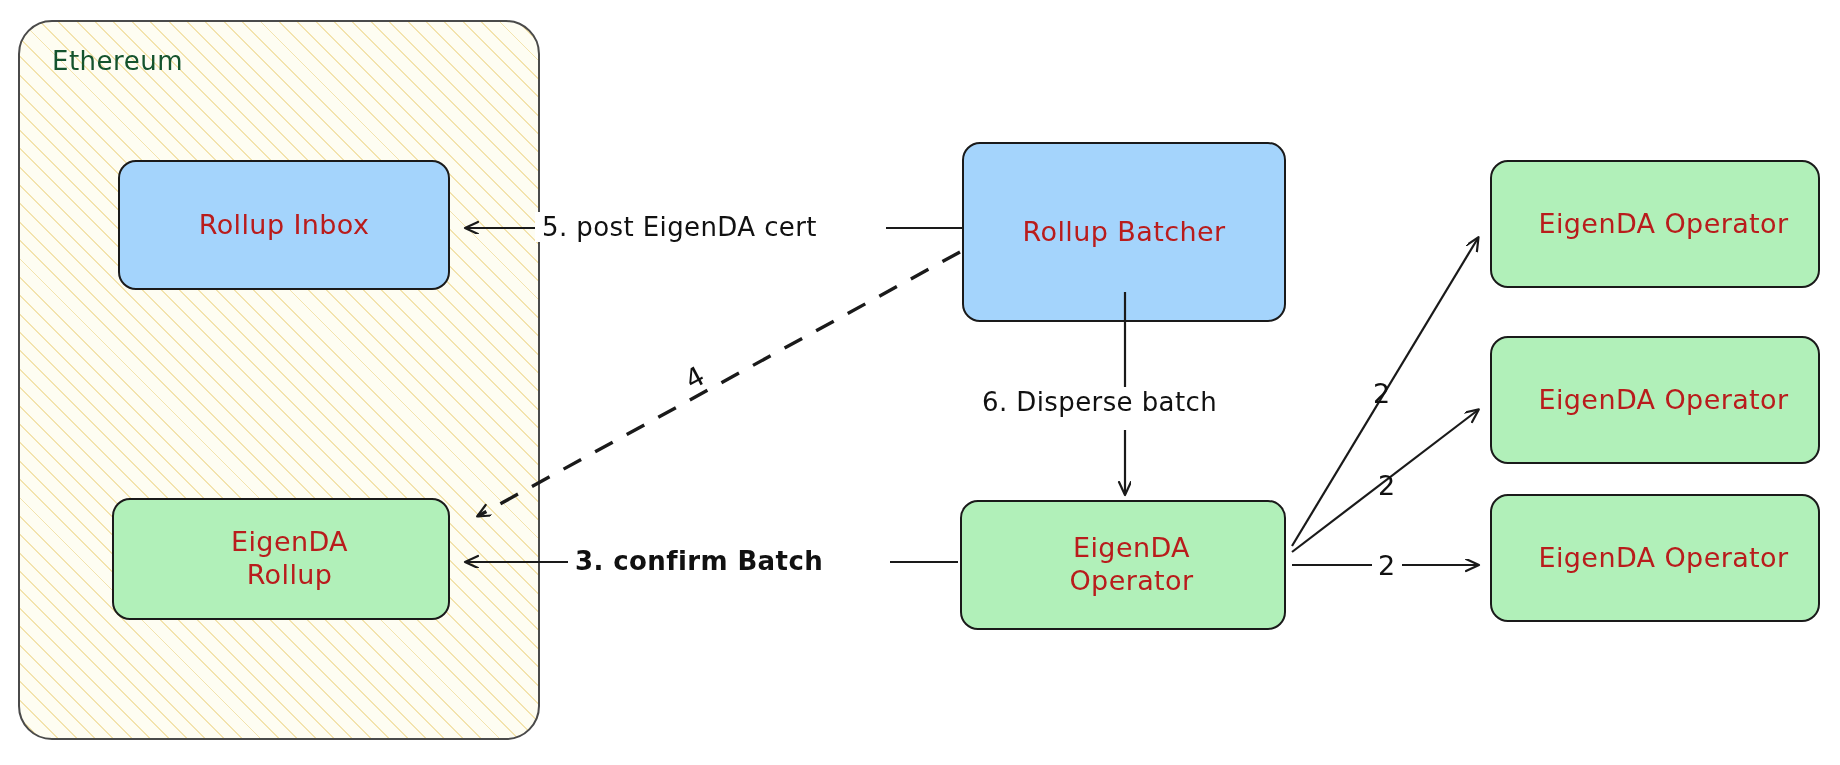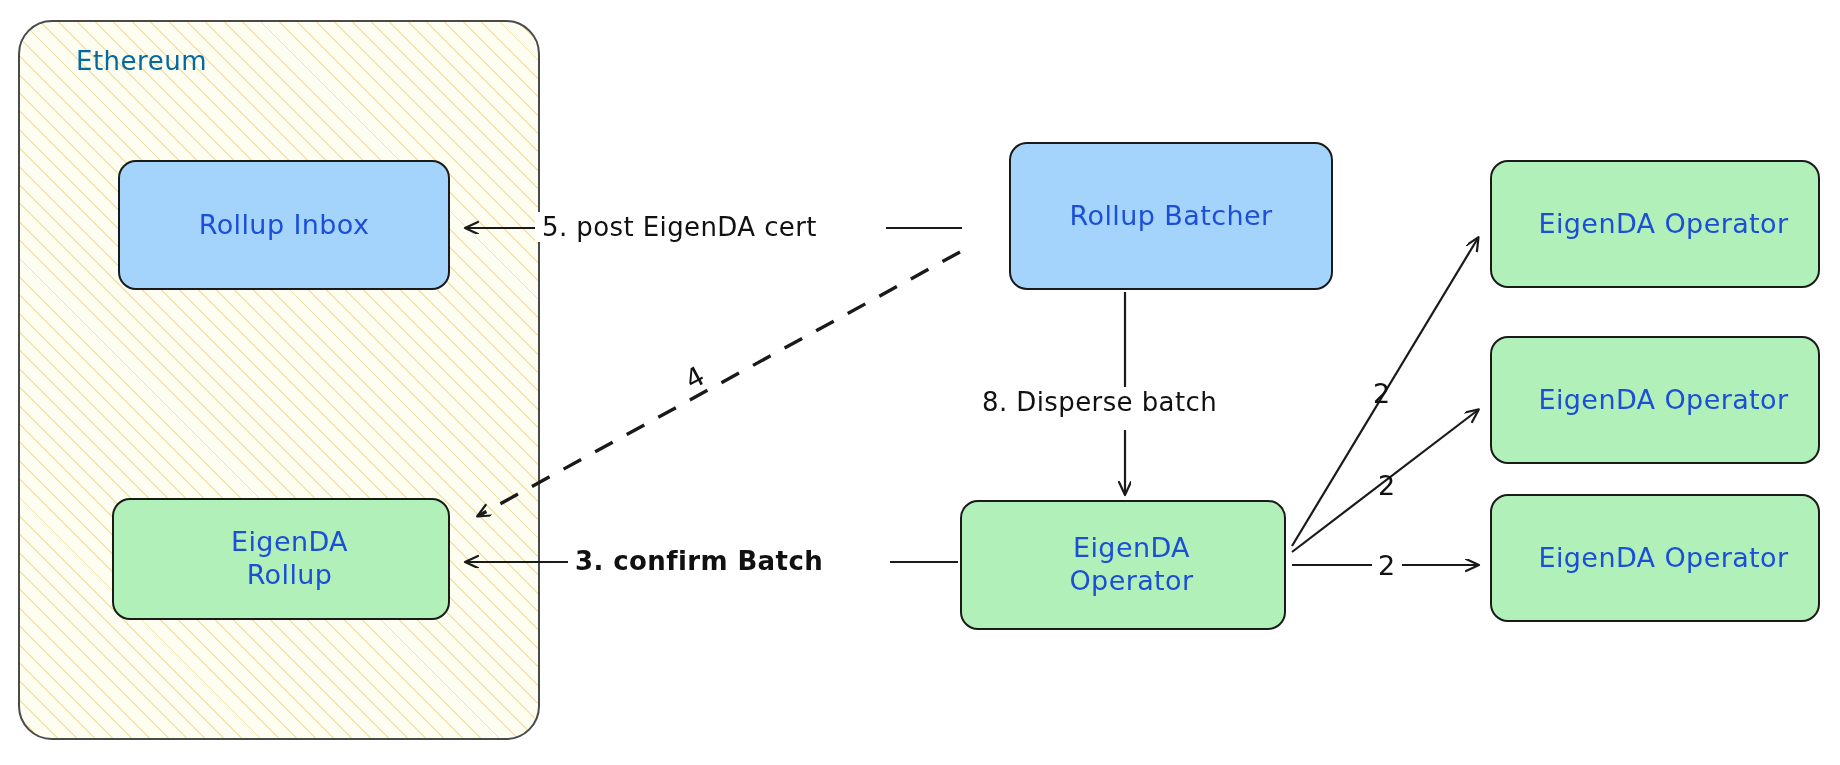--- a/index.html
+++ b/index.html
@@ -5,33 +5,33 @@
   html,body{margin:0;padding:0;background:#ffffff;}
   body{width:1840px;height:765px;position:relative;overflow:hidden;
        font-family:"DejaVu Sans",sans-serif;}
   #canvas{position:absolute;left:0;top:0;width:1840px;height:765px;}
 
   svg.layer{position:absolute;left:0;top:0;width:1840px;height:765px;pointer-events:none;}
 
   .node{position:absolute;box-sizing:border-box;
         display:flex;align-items:center;justify-content:center;
         text-align:center;border:2.2px solid #1a1a1a;border-radius:18px;
-        font-size:27px;line-height:1.22;color:#1d4ed8;letter-spacing:.4px;}
+        font-size:27px;line-height:1.22;color:#b91c1c;letter-spacing:.4px;}
   .node span{display:block;}
 
   .blue{background:#a4d4fc;}
   .green{background:#b1f0b9;padding-left:17px;}
 
   .group-box{position:absolute;box-sizing:border-box;border:2.2px solid #4a4a4a;
              border-radius:34px;
              background-color:#fefdf2;
              background-image:repeating-linear-gradient(45deg,
                  #f3e3ad 0px,#f3e3ad 1.4px,
                  #fefdf2 1.4px,#fefdf2 13px);}
-  .group-label{position:absolute;font-size:26px;color:#0369a1;letter-spacing:.5px;margin-left:24px;}
+  .group-label{position:absolute;font-size:26px;color:#14532d;letter-spacing:.5px;}
 
   .edge-label{position:absolute;font-size:26px;color:#111;
               background:#ffffff;padding:0 7px;white-space:nowrap;letter-spacing:.4px;}
   .edge-label.num{font-size:27px;background:transparent;padding:0;}
 </style>
 </head>
 <body>
 
 <div id="canvas">
 
@@ -42,21 +42,21 @@
     <span>Rollup Inbox</span>
   </div>
 
   <div class="node green" style="left:112px;top:498px;width:338px;height:122px;">
     <span>
       <span>EigenDA</span>
       <span>Rollup</span>
     </span>
   </div>
 
-  <div class="node blue" style="left:962px;top:142px;width:324px;height:148px;margin-left:47px;">
+  <div class="node blue" style="left:962px;top:142px;width:324px;height:180px;">
     <span>Rollup Batcher</span>
   </div>
 
   <div class="node green" style="left:960px;top:500px;width:326px;height:130px;">
     <span>
       <span>EigenDA</span>
       <span>Operator</span>
     </span>
   </div>
 
@@ -106,21 +106,21 @@
       <path d="M1292,552 L1478,410" fill="none" stroke="#1a1a1a" stroke-width="2.2" marker-end="url(#arw)"></path>
     </g>
 
     <g>
       <path d="M1292,565 L1478,565" fill="none" stroke="#1a1a1a" stroke-width="2.2" marker-end="url(#arw)"></path>
     </g>
   </svg>
 
   <div class="edge-label" style="left:535px;top:212px;text-align:right;">5. post EigenDA cert</div>
 
-  <div class="edge-label" style="left:975px;top:387px;">8. Disperse batch</div>
+  <div class="edge-label" style="left:975px;top:387px;">6. Disperse batch</div>
 
   <div class="edge-label" style="left:568px;top:546px;font-weight:bold;">3. confirm Batch</div>
 
   <div class="edge-label num" style="left:686px;top:362px;transform:rotate(-28deg);">4</div>
 
   <div class="edge-label num" style="left:1373px;top:378px;">2</div>
 
   <div class="edge-label num" style="left:1378px;top:470px;">2</div>
 
   <div class="edge-label num" style="left:1372px;top:550px;background:#ffffff;padding:0 6px;">2</div>

